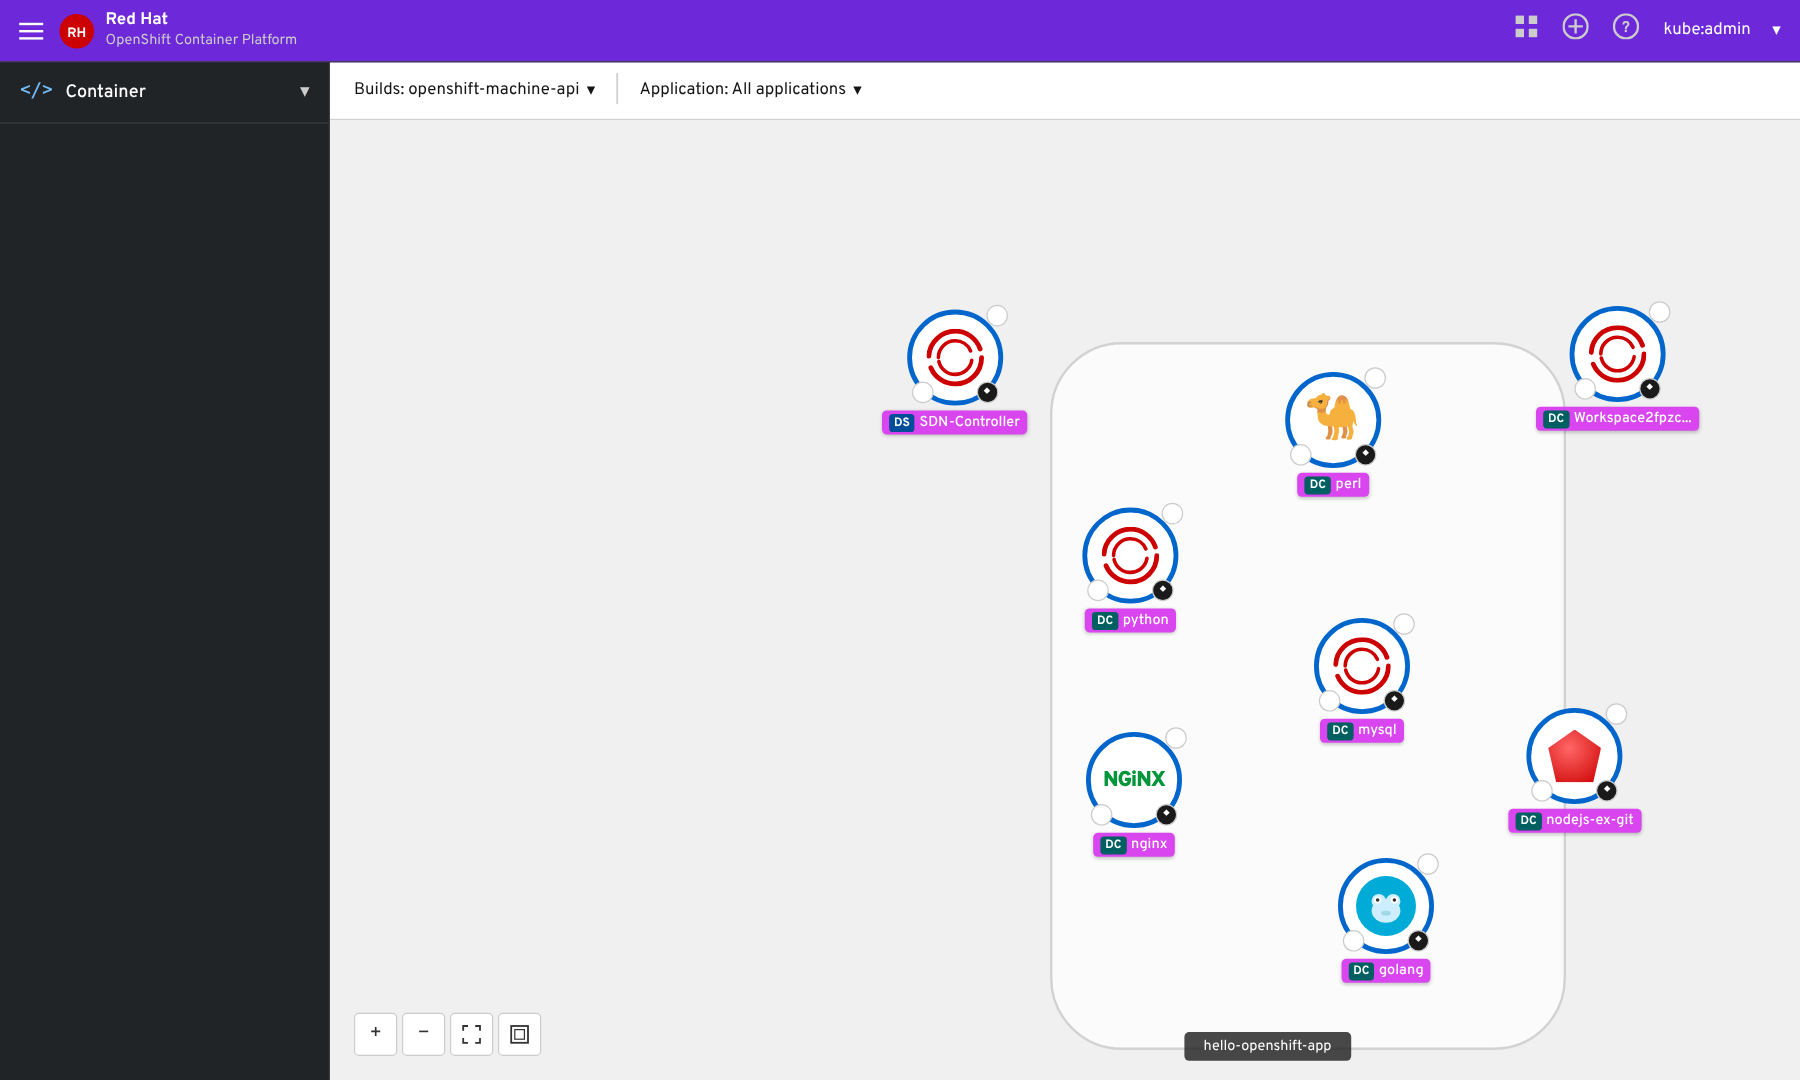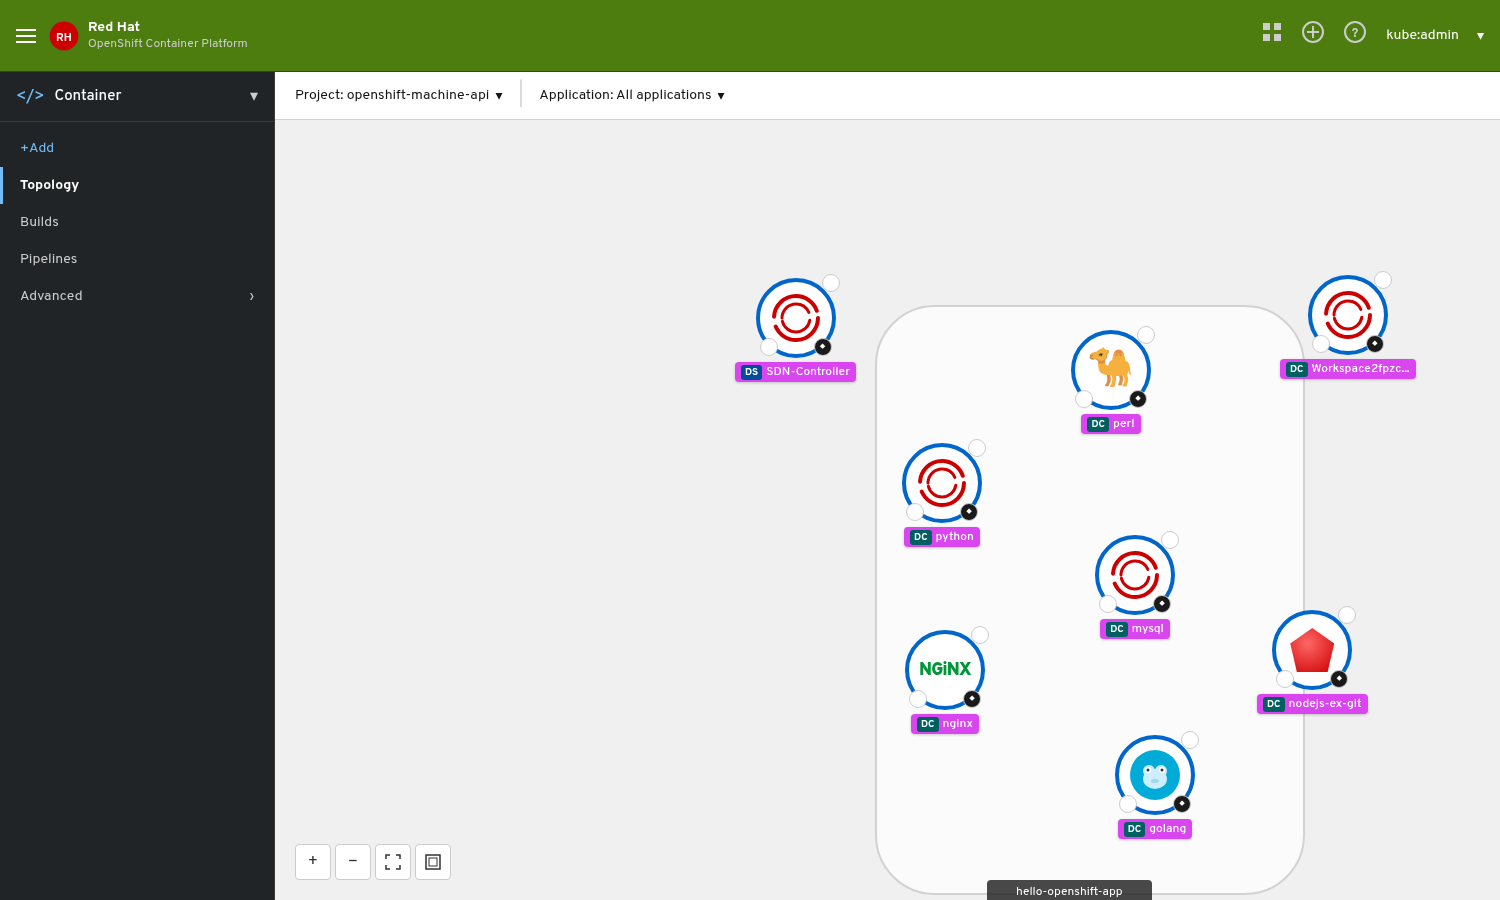--- a/index.html
+++ b/index.html
@@ -1,21 +1,21 @@
 <!DOCTYPE html>
 <html><head>
   <meta charset="utf-8">
   <style>
     * { box-sizing: border-box; margin: 0; padding: 0; }
     body { font-family: 'RedHatText', 'Overpass', Arial, sans-serif; background: #1a1a1a; color: #fff; height: 900px; overflow: hidden; display: flex; flex-direction: column; }
 
     
     .topbar {
-      background: #4d7c0f;
-      height: 72px;
+      background: #6d28d9;
+      height: 52px;
       display: flex;
       align-items: center;
       padding: 0 16px;
       gap: 12px;
       flex-shrink: 0;
       border-bottom: 1px solid #3c3c3c;
     }
     .topbar-hamburger { cursor: pointer; display: flex; flex-direction: column; gap: 4px; }
     .topbar-hamburger span { width: 20px; height: 2px; background: #fff; display: block; }
     .topbar-logo { display: flex; align-items: center; gap: 8px; }
@@ -202,21 +202,21 @@
 
     
     .perl-camel {
       font-size: 38px;
     }
 
     .app-group-label {
       position: absolute;
       background: rgba(40,40,40,0.85);
       color: #fff;
-      padding: 4px 29px;
+      padding: 4px 16px;
       border-radius: 4px;
       font-size: 12px;
       white-space: nowrap;
     }
   </style>
 </head>
 <body>
 
 <div class="topbar">
   <div class="topbar-hamburger">
@@ -271,45 +271,27 @@
 <div class="main-layout">
 
   <div class="sidebar">
     <div class="sidebar-perspective">
       <div class="sidebar-perspective-left">
         <span class="sidebar-perspective-icon">&lt;/&gt;</span>
         <span>Container</span>
       </div>
       <span style="color:#ccc;">▾</span>
     </div>
-    <div class="sidebar-nav">
-      <div class="sidebar-nav-item add">
-        <span>+Add</span>
-      </div>
-      <div class="sidebar-nav-item active">
-        <span>Topology</span>
-      </div>
-      <div class="sidebar-nav-item">
-        <span>Builds</span>
-      </div>
-      <div class="sidebar-nav-item">
-        <span>Pipelines</span>
-      </div>
-      <div class="sidebar-nav-item">
-        <span>Advanced</span>
-        <span style="color:#ccc;">›</span>
-      </div>
-    </div>
   </div>
 
   <div class="content-area">
 
     <div class="content-toolbar">
       <div class="toolbar-dropdown">
-        <span>Project: openshift-machine-api</span>
+        <span>Builds: openshift-machine-api</span>
         <span>▾</span>
       </div>
       <span class="toolbar-divider">|</span>
       <div class="toolbar-dropdown">
         <span>Application: All applications</span>
         <span>▾</span>
       </div>
     </div>
 
     <div class="topology-canvas">

